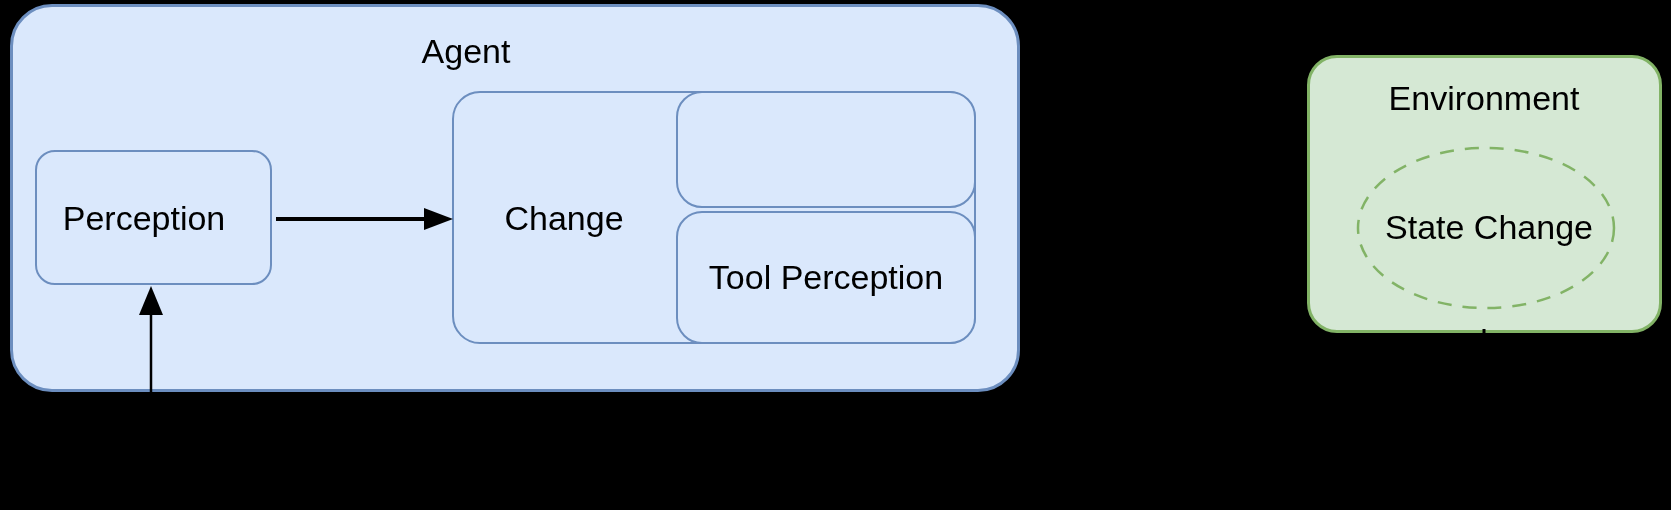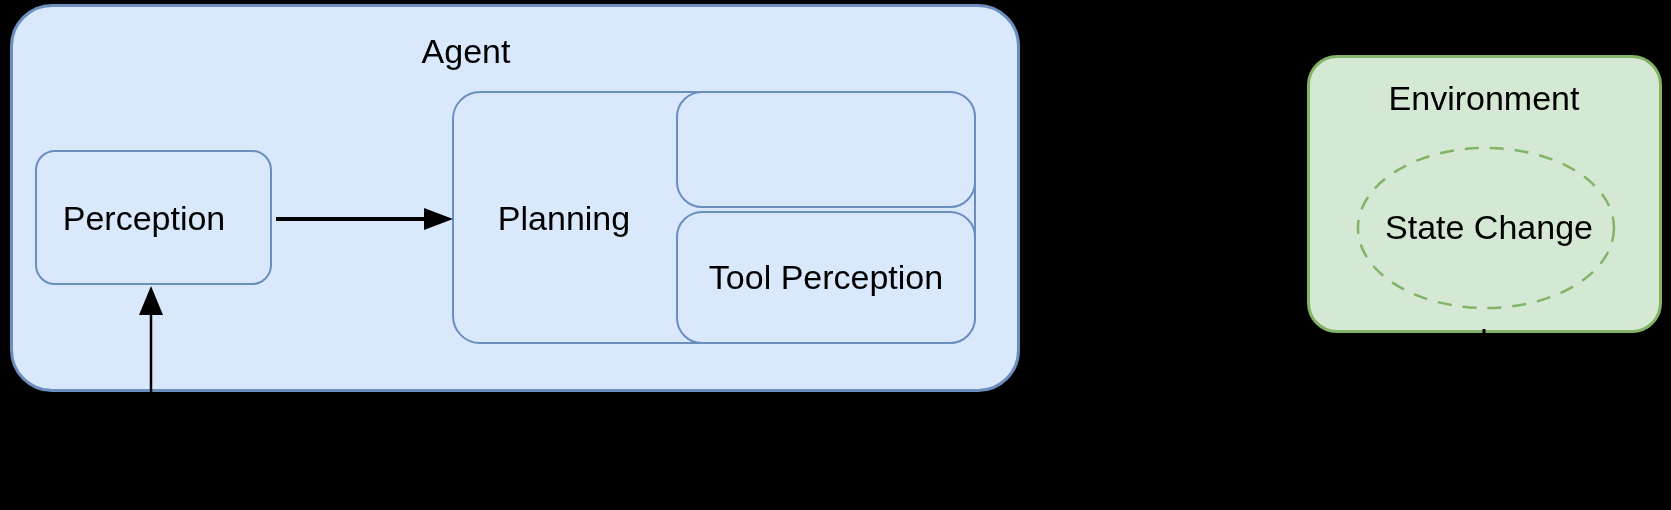--- a/index.html
+++ b/index.html
@@ -76,21 +76,21 @@
 </style>
 </head>
 <body>
 
 <div id="canvas">
 
   <div id="agent-box" class="node blue-node"></div>
   <div class="label" style="left:466px; top:52px;">Agent</div>
 
   <div id="thought-box" class="node blue-node"></div>
-  <div class="label" style="left:564px; top:219px;">Planning</div>
+  <div class="label" style="left:564px; top:219px;">Change</div>
 
   <div id="planning-box" class="node blue-node"></div>
 
   <div id="tool-selection-box" class="node blue-node"></div>
   <div class="label" style="left:826px; top:278px;">Tool Perception</div>
 
   <div id="perception-box" class="node blue-node"></div>
   <div class="label" style="left:144px; top:219px;">Perception</div>
 
   <div id="environment-box" class="node green-node"></div>

